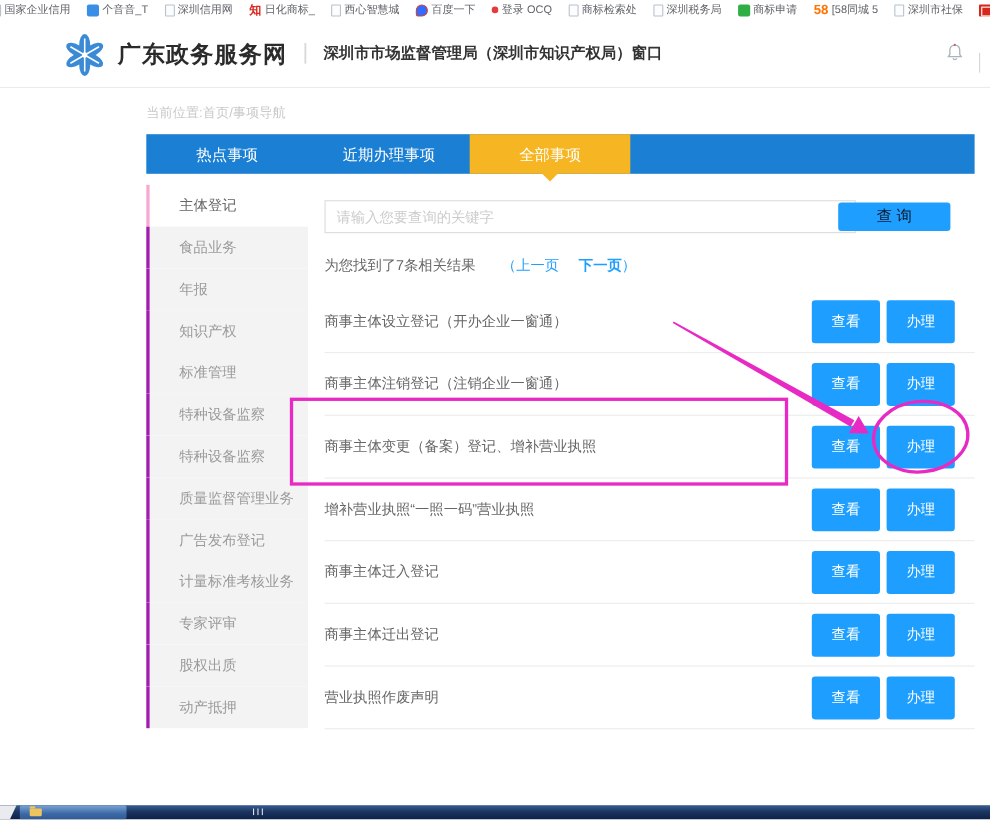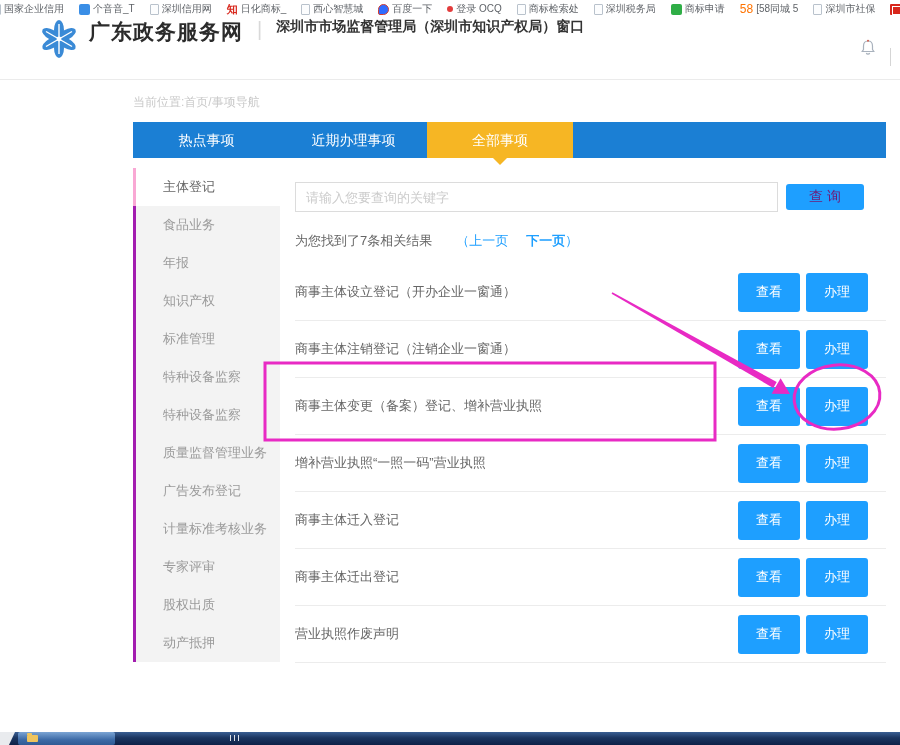--- a/index.html
+++ b/index.html
@@ -22,27 +22,27 @@
   .bm { display: inline-flex; align-items: center; gap: 3px; cursor: pointer; flex: none; }
   .ic { display: inline-block; flex: none; }
   .ic-page { width: 9px; height: 11px; background: #fcfdfe; border: 1px solid #b9c2cc; border-radius: 1px; }
   .ic-app-blue  { width: 11px; height: 11px; background: #3a8ee6; border-radius: 2px; }
   .ic-app-green { width: 11px; height: 11px; background: #2fae46; border-radius: 2px; }
   .ic-baidu { width: 11px; height: 11px; background: #306cff; border-radius: 50% 50% 50% 2px; border: 1px solid #d43e33; }
   .ic-circle-red { width: 5px; height: 5px; background: #fff; border: 3px solid #e23c3c; border-radius: 50%; }
   .ic-red-badge { width: 11px; height: 11px; background: #d8271c; border-radius: 1px; position: relative; }
   .ic-red-badge::after { content:""; position:absolute; left:2px; top:2px; width:7px; height:7px; border:1px solid #fff; }
   .ic-text-red   { color: #d8271c; font-weight: bold; font-size: 11px; }
-  .ic-text-orange{ color: #ff7300; font-weight: normal; font-size: 12px; }
+  .ic-text-orange{ color: #ff7300; font-weight: bold; font-size: 12px; }
 
   
   .site-header {
     position: absolute; top: 18px; left: 0; right: 0; height: 62px;
     background: #fff; border-bottom: 1px solid #ebebeb;
-    display: flex; align-items: flex-start; padding-left: 39px;
+    display: flex; align-items: center; padding-left: 57px;
   }
   .site-name { font-size: 21px; font-weight: bold; color: #2b2b2b; margin-left: 10px; letter-spacing: 1px; cursor: pointer; }
   .head-divider { color: #d9d9d9; font-size: 20px; margin: 0 14px; font-weight: normal; }
   .dept-name { font-size: 14px; font-weight: bold; color: #333; }
   .bell-wrap { position: absolute; right: 24px; top: 21px; cursor: pointer; }
   .header-sep { position: absolute; right: 9px; top: 30px; width: 1px; height: 18px; background: #d5d5d5; }
 
   
   .breadcrumb { position: absolute; top: 94px; left: 133px; font-size: 12px; color: #c9c9c9; }
 
@@ -67,22 +67,22 @@
 
   .panel { position: absolute; top: 0; left: 162px; width: 591px; }
   .search-row { position: relative; height: 30px; margin-top: 24px; padding-left: 40px; }
   .search-input {
     position: absolute; left: 0; top: 0; width: 483px; height: 30px;
     border: 1px solid #dcdcdc; padding-left: 10px; font-size: 13px; color: #333;
     outline: none; font-family: "Liberation Sans", sans-serif;
   }
   .search-input::placeholder { color: #ccc; }
   .search-btn {
-    position: absolute; right: 22px; top: 2px; width: 78px; height: 26px;
-    background: #1e9fff; color: #701a75; font-size: 14px; border: none; border-radius: 3px;
+    position: absolute; right: 22px; top: 2px; width: 102px; height: 26px;
+    background: #1e9fff; color: #0f172a; font-size: 14px; border: none; border-radius: 3px;
     cursor: pointer; font-family: "Liberation Sans", sans-serif;
   }
   .result-line { margin-top: 20px; font-size: 13px; color: #666; }
   .pager { color: #1e9fff; margin-left: 24px; }
   .pager a { color: #1e9fff; text-decoration: none; cursor: pointer; }
   .pager .nextgap { margin-left: 18px; font-weight: bold; }
 
   .rows { margin-top: 14px; }
   .row { height: 57px; display: flex; align-items: center; justify-content: space-between; border-bottom: 1px solid #ececec; }
   .row-title { font-size: 13px; color: #666; }

